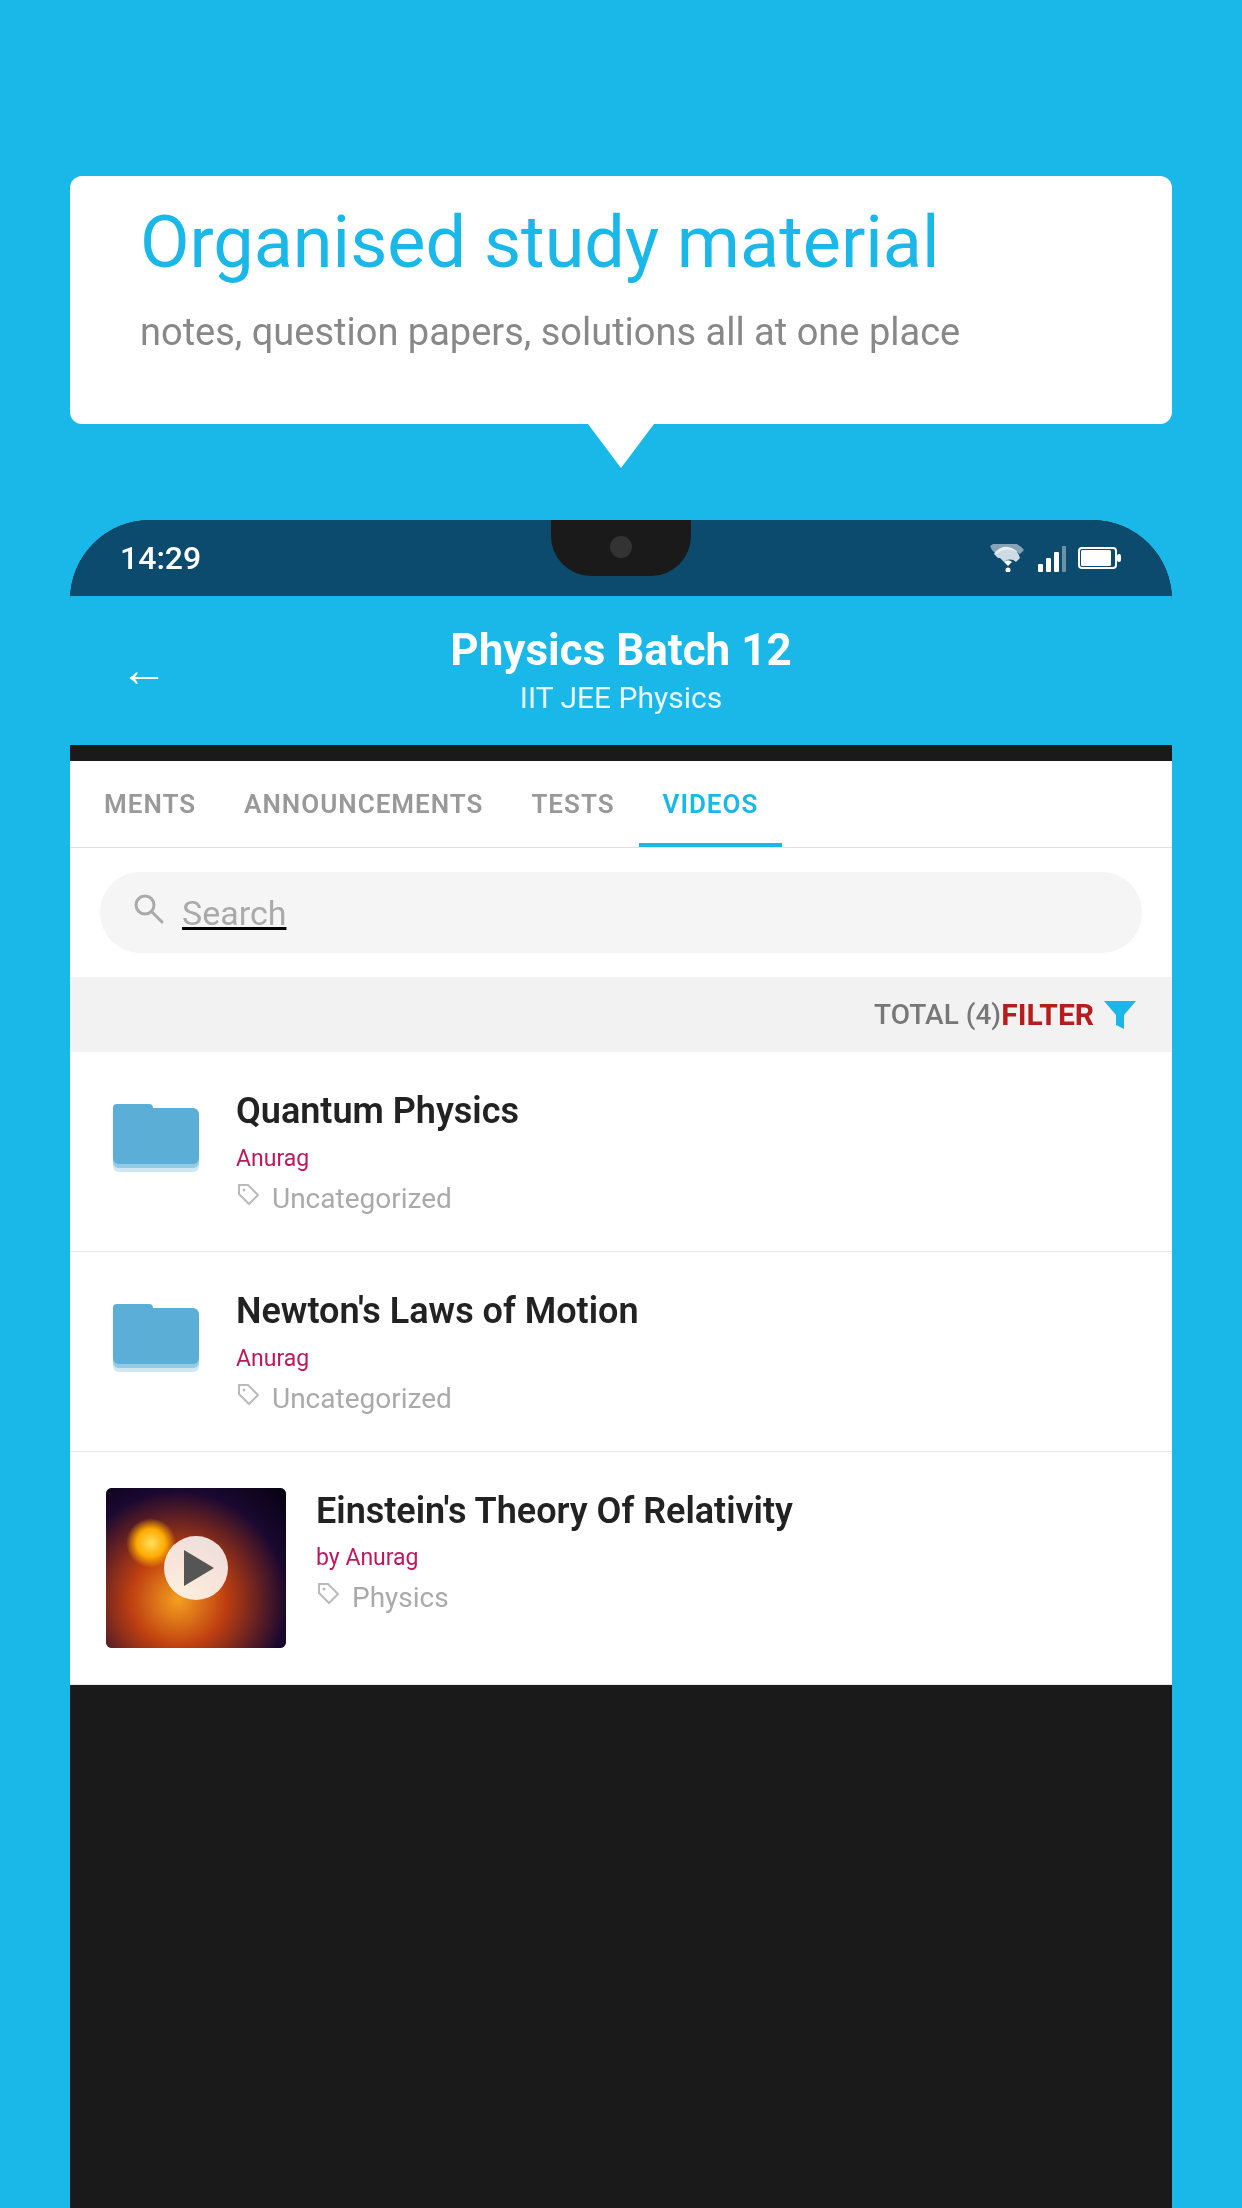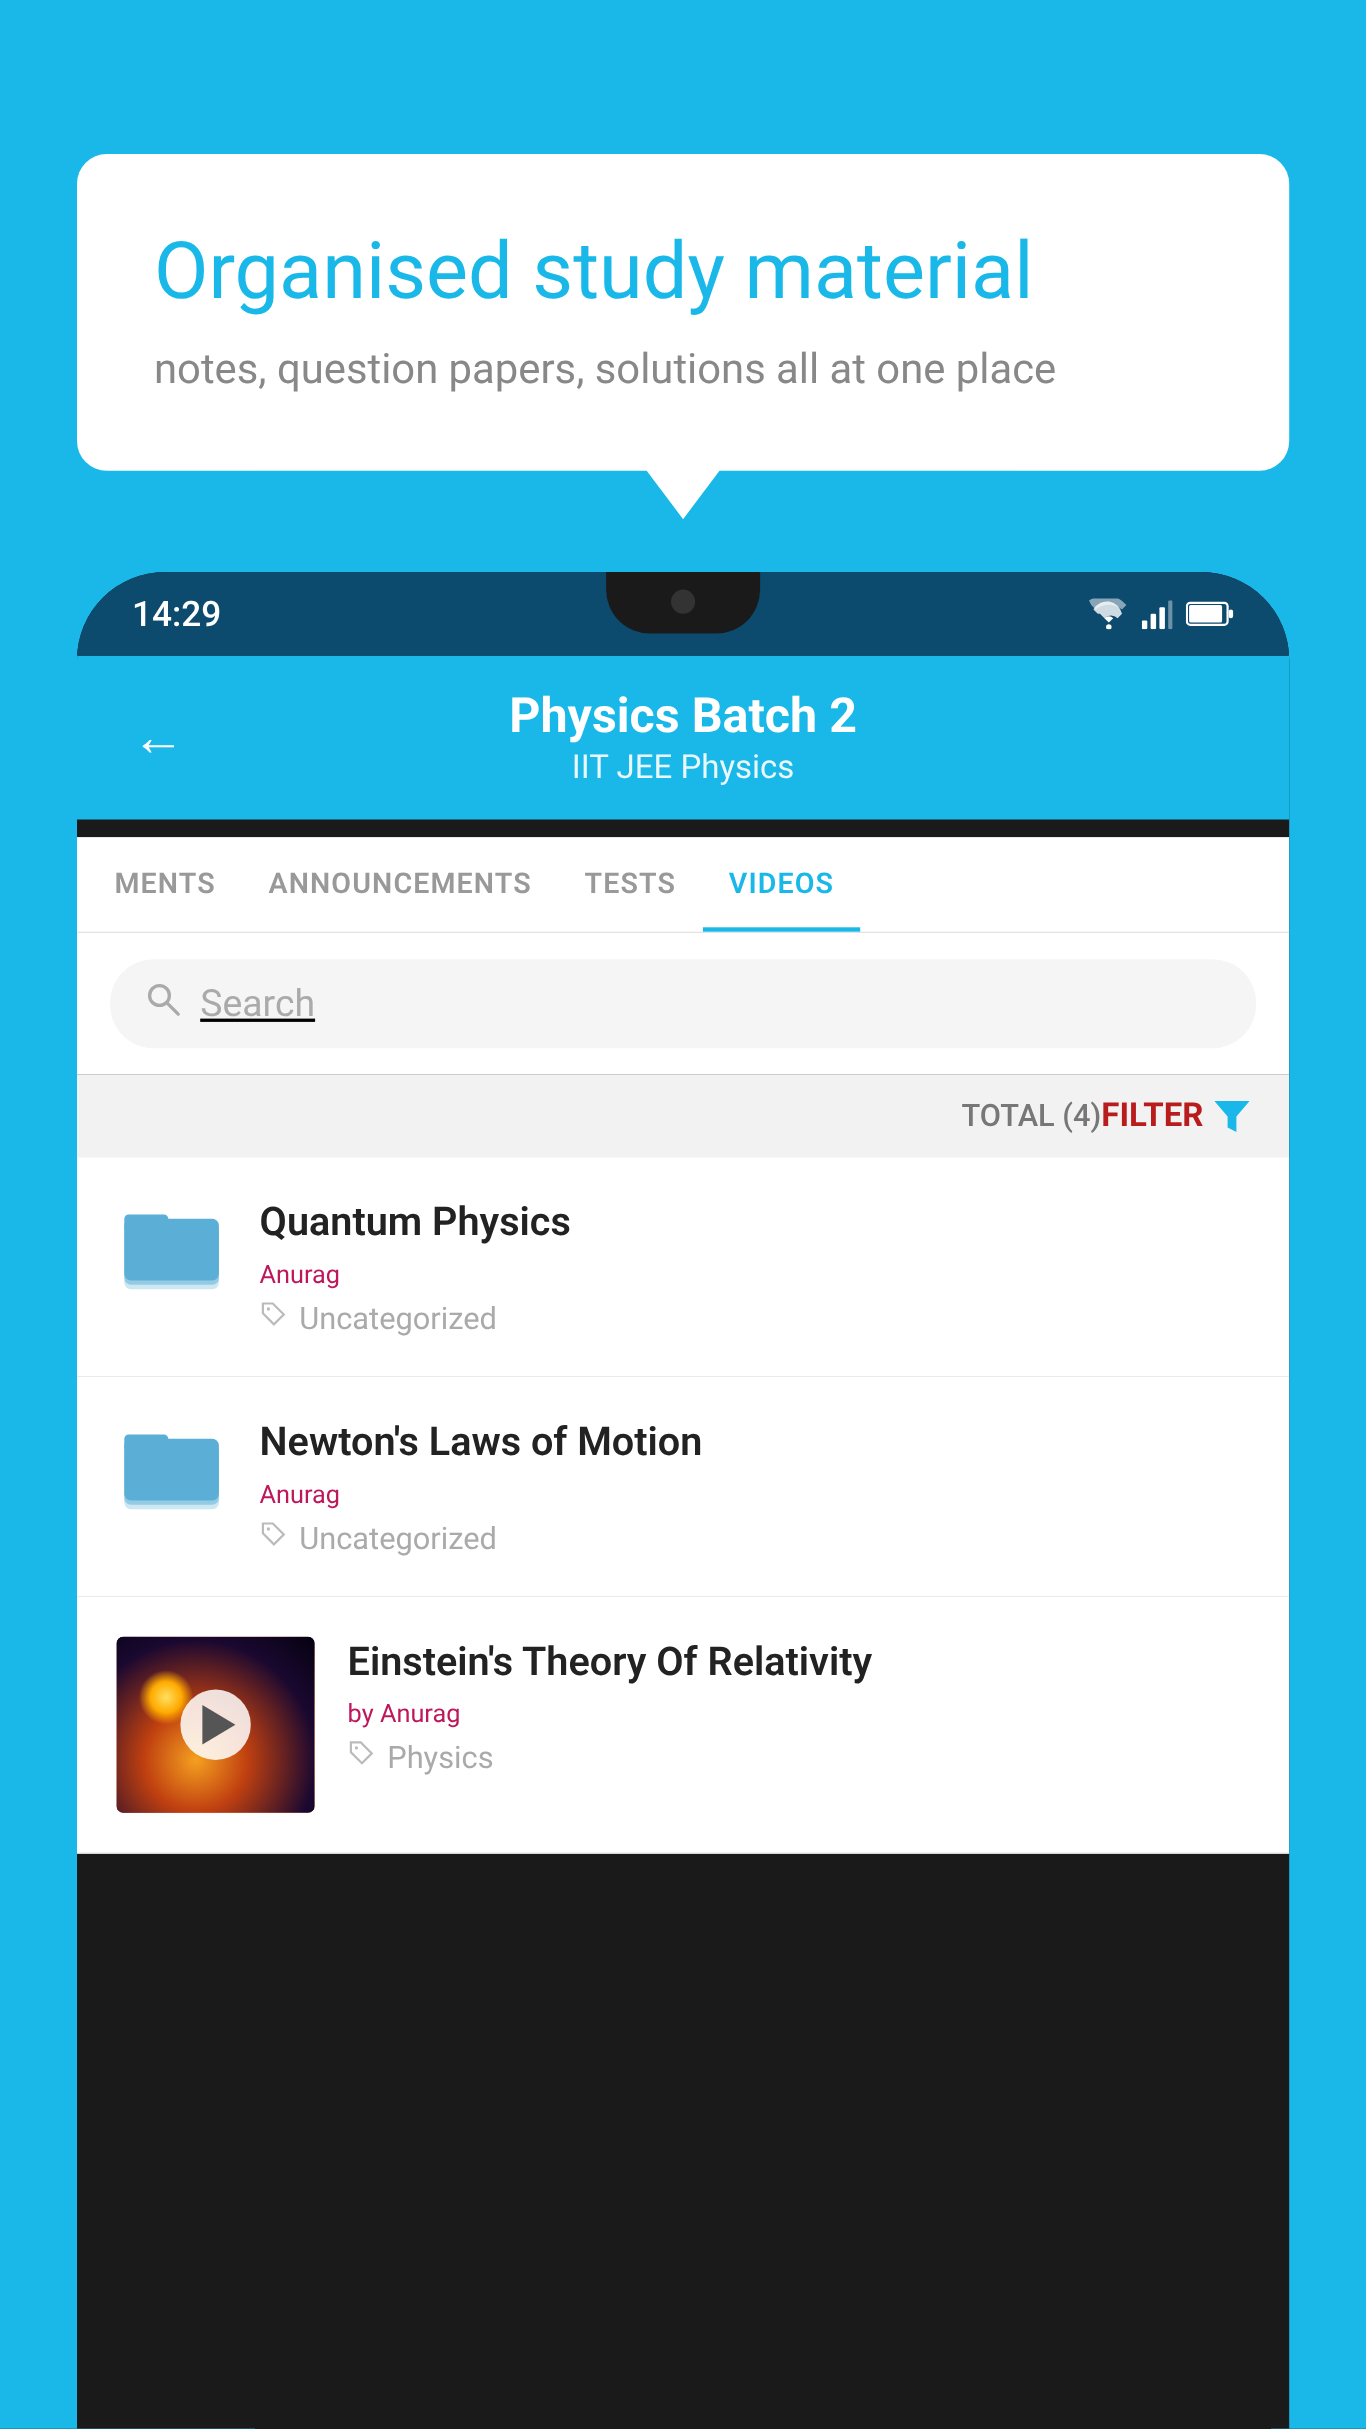--- a/index.html
+++ b/index.html
@@ -16,23 +16,24 @@
     
     .speech-bubble-container {
       position: absolute;
       top: 140px;
       left: 70px;
       right: 70px;
     }
 
     .speech-bubble {
       background: white;
-      border-radius: 27px;
-      padding: 64px 70px 70px 70px;
+      border-radius: 12px;
+      padding: 24px 70px 70px 70px;
       position: relative;
+      margin-top: 36px;
     }
 
     .speech-bubble::after {
       content: '';
       position: absolute;
       bottom: -44px;
       left: 50%;
       transform: translateX(-50%);
       width: 0;
       height: 0;
@@ -348,21 +349,21 @@
         <rect x="1" y="2" width="37" height="20" rx="3" stroke="white" stroke-width="2" fill="none"></rect>
         <rect x="3" y="4" width="30" height="16" rx="1.5" fill="white"></rect>
         <rect x="39" y="8" width="4" height="8" rx="2" fill="white"></rect>
       </svg>
     </div>
   </div>
 
   <div class="app-header">
     <span class="back-arrow">←</span>
     <div class="header-title-block">
-      <div class="header-title">Physics Batch 2</div>
+      <div class="header-title">Physics Batch 12</div>
       <div class="header-subtitle">IIT JEE   Physics</div>
     </div>
     <span style="width:48px;"></span>
   </div>
 
   <div class="tabs-bar">
     <div class="tab-item">
       <span>MENTS</span>
     </div>
     <div class="tab-item">

